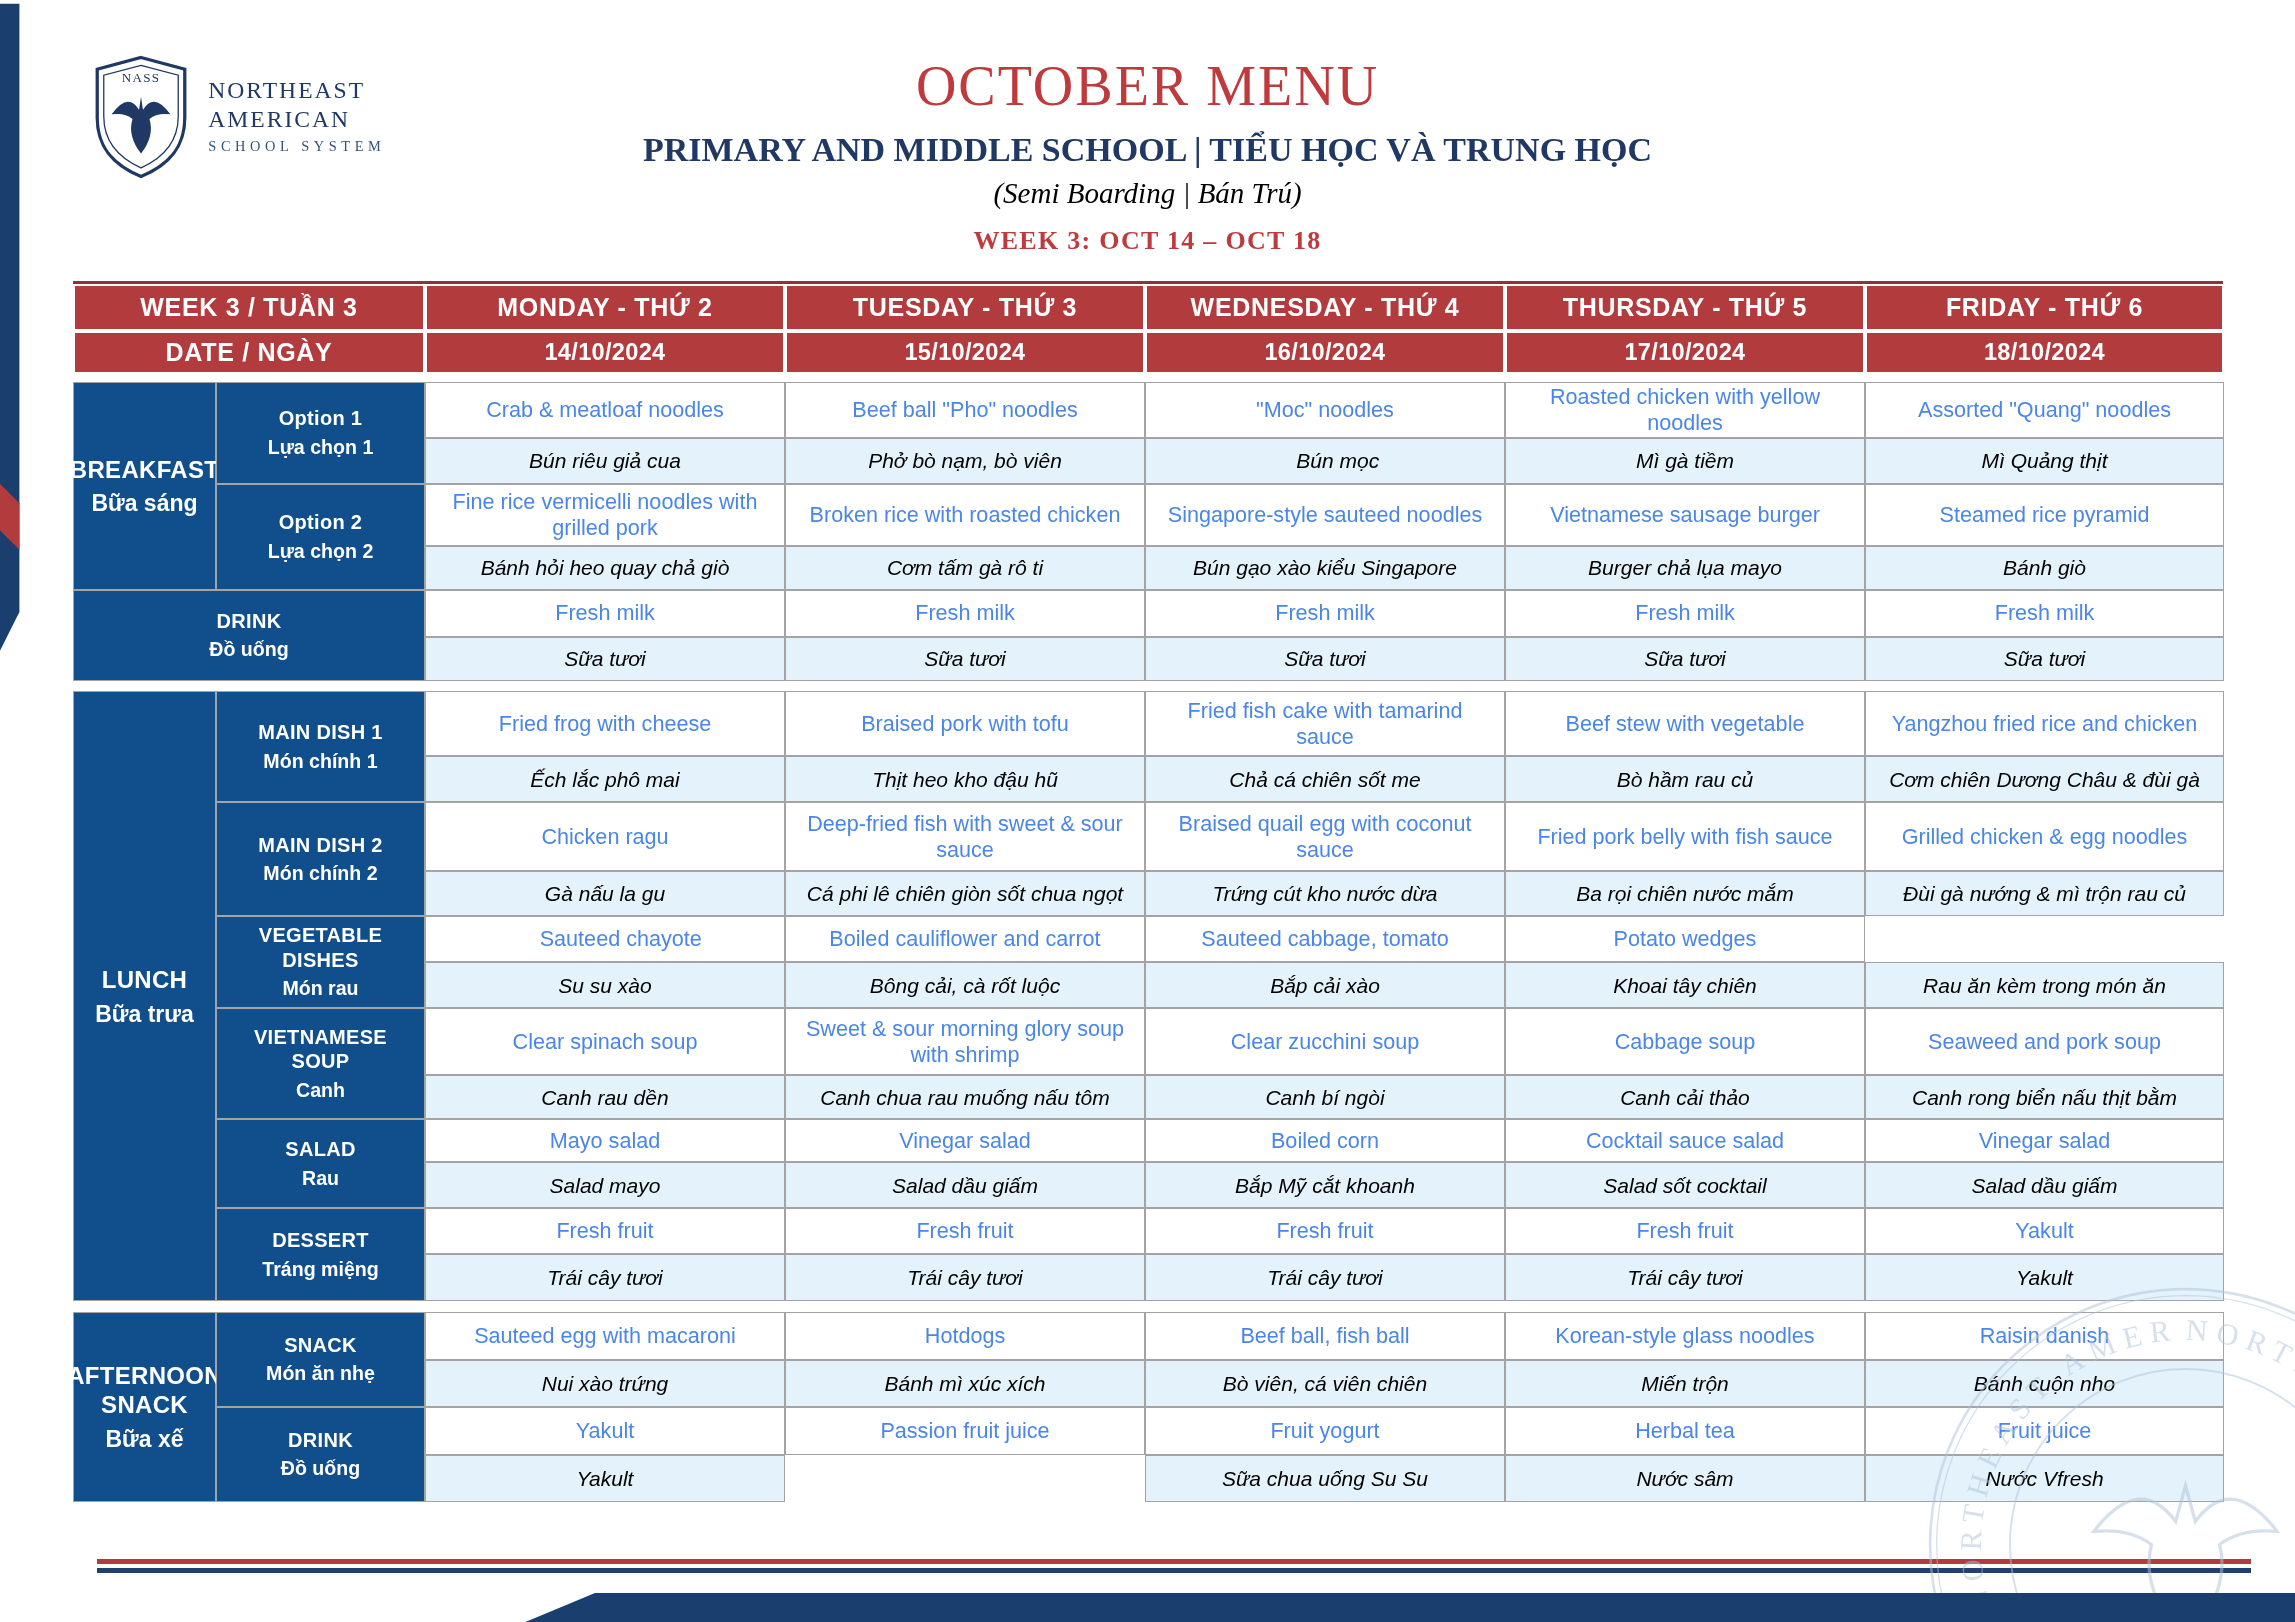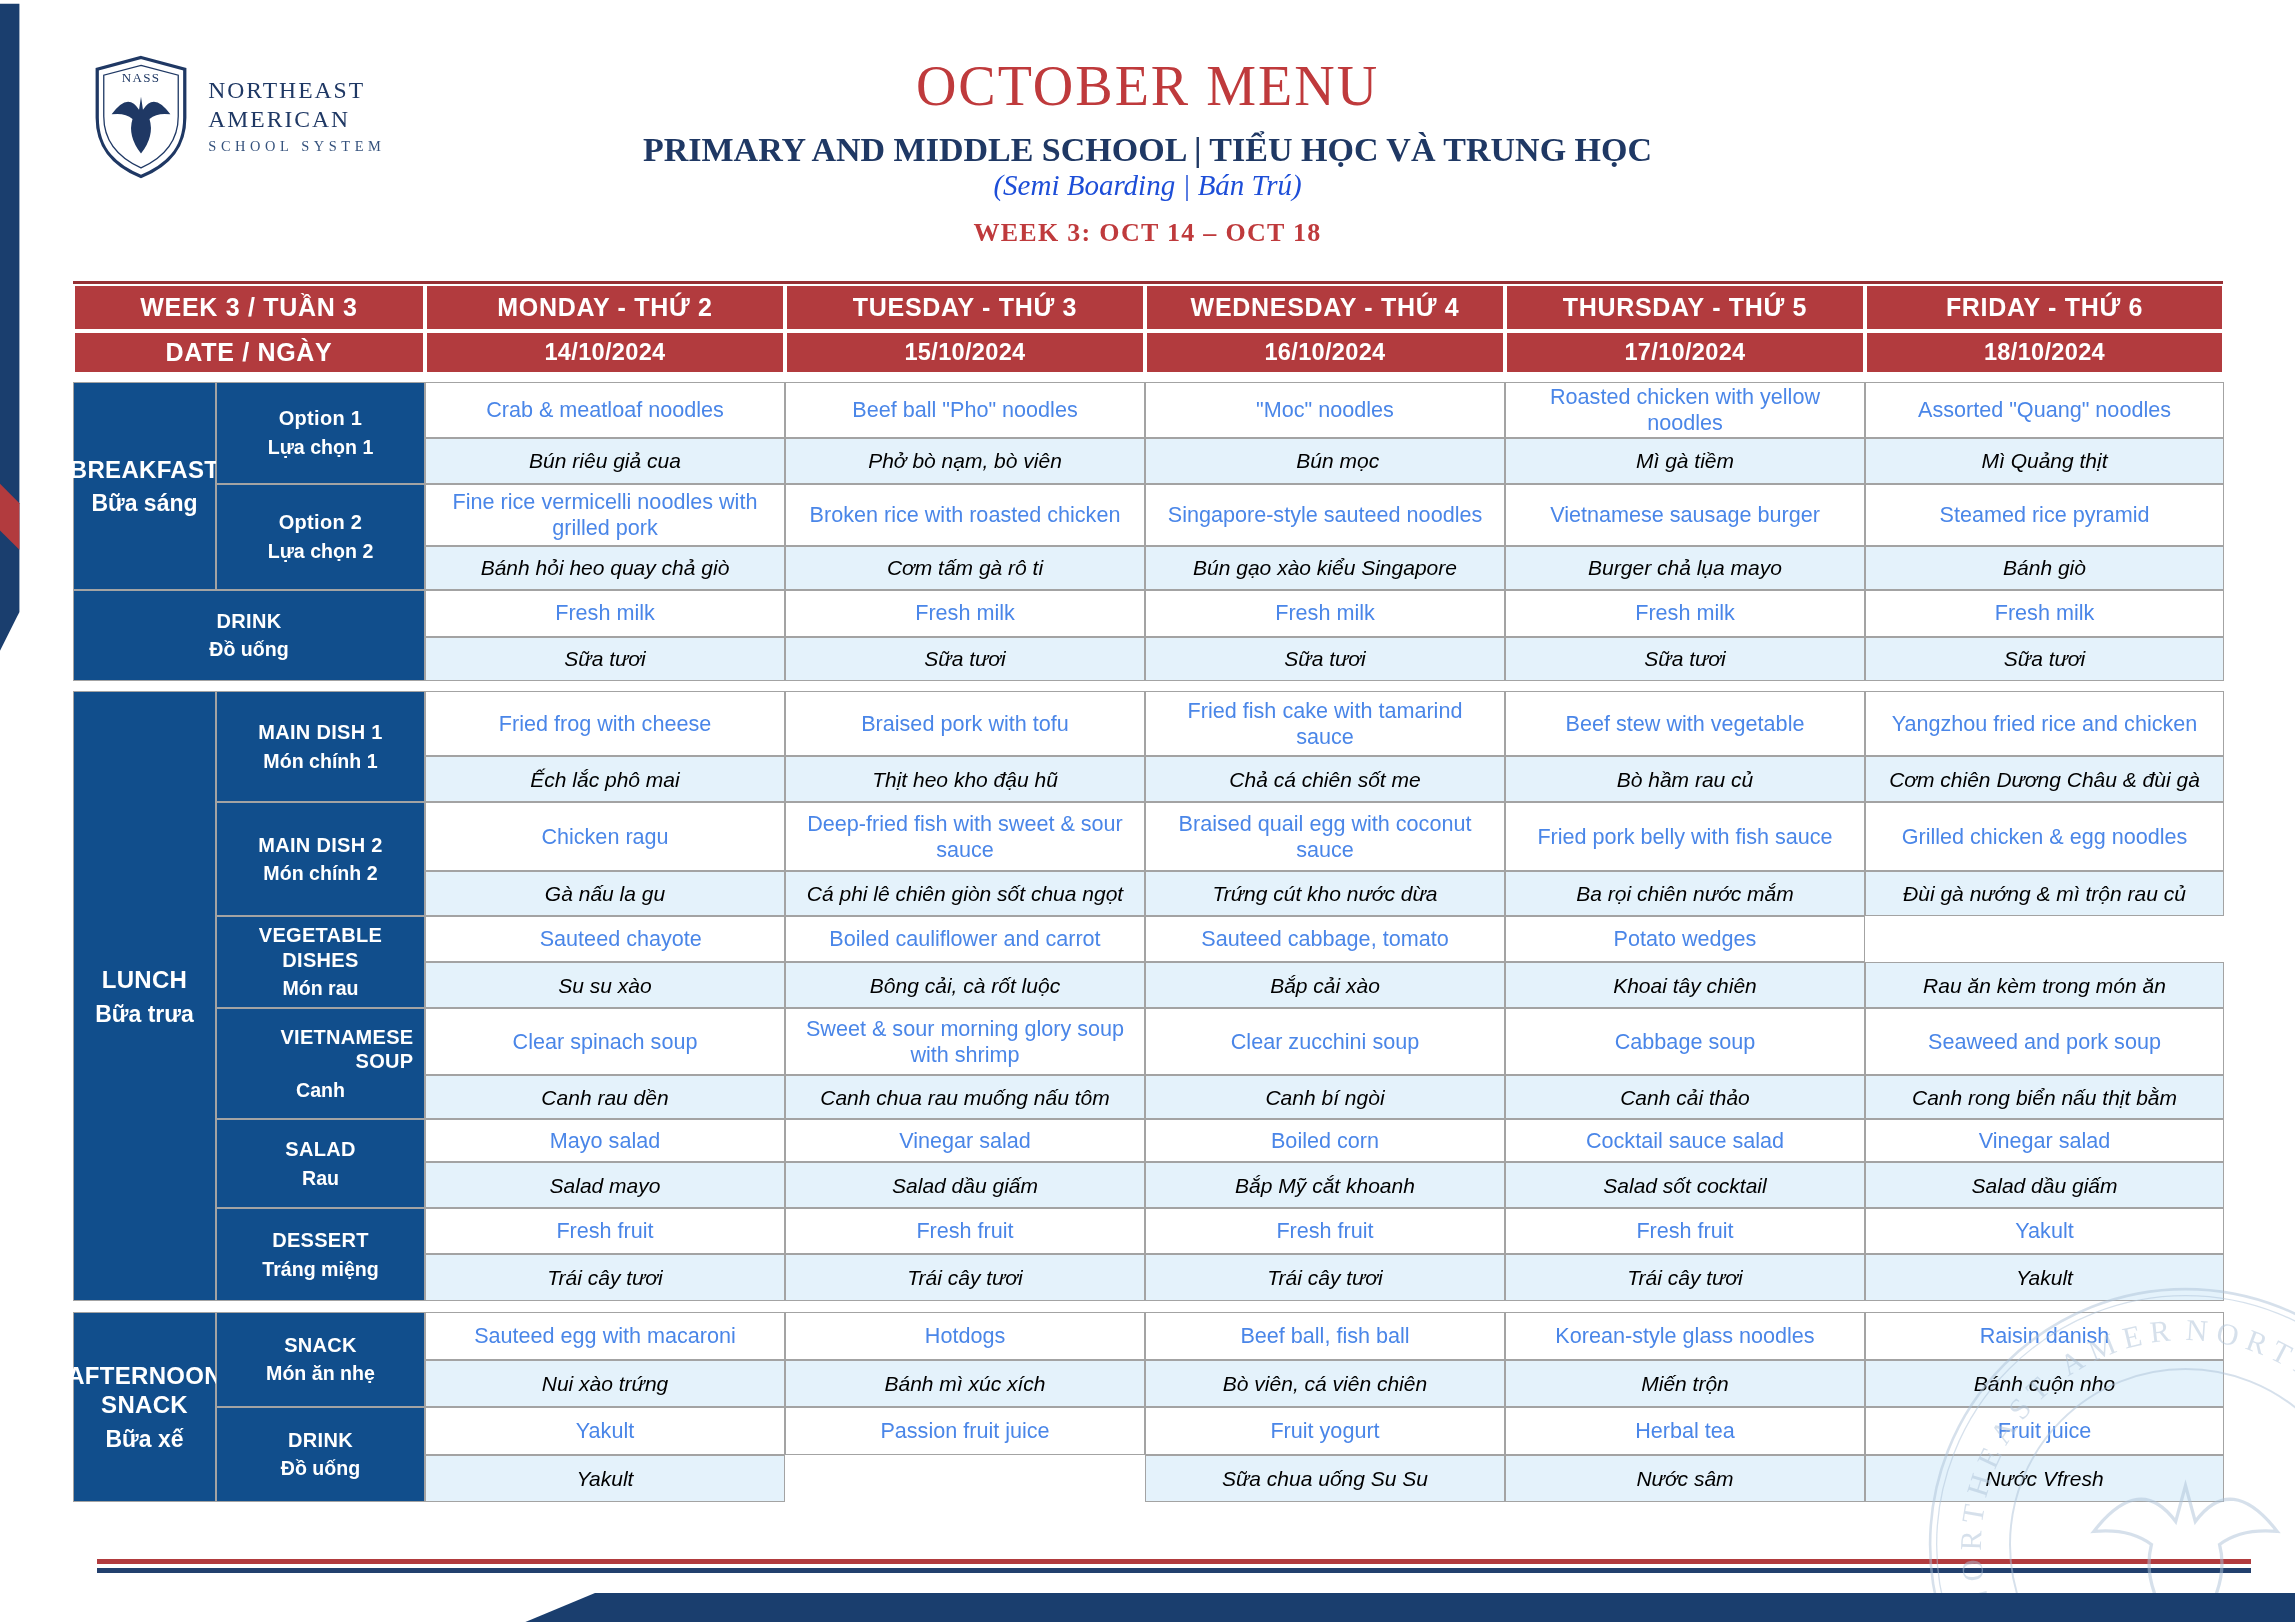--- a/index.html
+++ b/index.html
@@ -11,21 +11,21 @@
   #left-ribbon{position:absolute;left:0;top:0;z-index:2;}
   
   #logo{position:absolute;left:92px;top:52px;display:flex;align-items:center;gap:18.3px;z-index:3;}
   #logo .school-name{display:flex;flex-direction:column;gap:1.3px;}
   .school-line{font-family:"Liberation Serif", serif;color:#1f3864;font-size:23.6px;letter-spacing:2px;line-height:1.15;}
   .school-line.small{font-size:14.4px;letter-spacing:4.6px;color:#34517c;margin-top:3.9px;}
   
   #title-block{position:absolute;left:0;top:54px;width:100%;text-align:center;z-index:2;}
   .page-title{font-family:"Liberation Serif", serif;color:#bf3a3c;font-size:56px;letter-spacing:2px;}
   .page-subtitle{font-family:"Liberation Serif", serif;color:#1f3864;font-size:34px;font-weight:bold;margin-top:13px;}
-  .boarding-note{font-family:"Liberation Serif", serif;color:#1d4ed8;font-size:29px;font-style:italic;margin-top:0;}
+  .boarding-note{font-family:"Liberation Serif", serif;color:#000000;font-size:29px;font-style:italic;margin-top:8px;}
   .week-range{font-family:"Liberation Serif", serif;color:#bf3a3c;font-size:26px;font-weight:bold;letter-spacing:1.3px;margin-top:15.7px;}
   
   #menu-table{position:absolute;left:73px;top:281px;width:2150px;z-index:1;}
   .red-header{
     display:grid;grid-template-columns:352px 360px 360px 360px 360px 359px;
     grid-template-rows:47px 43px;border-top:3.9px solid #963034;
   }
   .red-cell{
     background:#b23b3e;color:#ffffff;display:flex;align-items:center;justify-content:center;
     text-align:center;font-weight:bold;font-size:25px;letter-spacing:0.7px;
@@ -190,21 +190,21 @@
       </div>
       <div class="cell en" style="grid-area: 5 / 3 / span 1 / span 1; padding-left: 42px;">Sauteed chayote</div>
       <div class="cell en" style="grid-area: 5 / 4 / span 1 / span 1;">Boiled cauliflower and carrot</div>
       <div class="cell en" style="grid-area: 5 / 5 / span 1 / span 1;">Sauteed cabbage, tomato</div>
       <div class="cell en" style="grid-area: 5 / 6 / span 1 / span 1;">Potato wedges</div>
       <div class="cell vi" style="grid-area: 6 / 3 / span 1 / span 1;">Su su xào</div>
       <div class="cell vi" style="grid-area: 6 / 4 / span 1 / span 1;">Bông cải, cà rốt luộc</div>
       <div class="cell vi" style="grid-area: 6 / 5 / span 1 / span 1;">Bắp cải xào</div>
       <div class="cell vi" style="grid-area: 6 / 6 / span 1 / span 1;">Khoai tây chiên</div>
       <div class="cell vi" style="grid-area: 6 / 7 / span 1 / span 1;">Rau ăn kèm trong món ăn</div>
-      <div class="cell navy" style="grid-area: 7 / 2 / span 2 / span 1; text-align: right;">
+      <div class="cell navy" style="grid-area: 7 / 2 / span 2 / span 1;">
         <span class="lbl-en">VIETNAMESE SOUP</span>
         <span class="lbl-vi">Canh</span>
       </div>
       <div class="cell en" style="grid-area: 7 / 3 / span 1 / span 1;">Clear spinach soup</div>
       <div class="cell en" style="grid-area: 7 / 4 / span 1 / span 1;">Sweet &amp; sour morning glory soup with shrimp</div>
       <div class="cell en" style="grid-area: 7 / 5 / span 1 / span 1;">Clear zucchini soup</div>
       <div class="cell en" style="grid-area: 7 / 6 / span 1 / span 1;">Cabbage soup</div>
       <div class="cell en" style="grid-area: 7 / 7 / span 1 / span 1;">Seaweed and pork soup</div>
       <div class="cell vi" style="grid-area: 8 / 3 / span 1 / span 1;">Canh rau dền</div>
       <div class="cell vi" style="grid-area: 8 / 4 / span 1 / span 1;">Canh chua rau muống nấu tôm</div>

